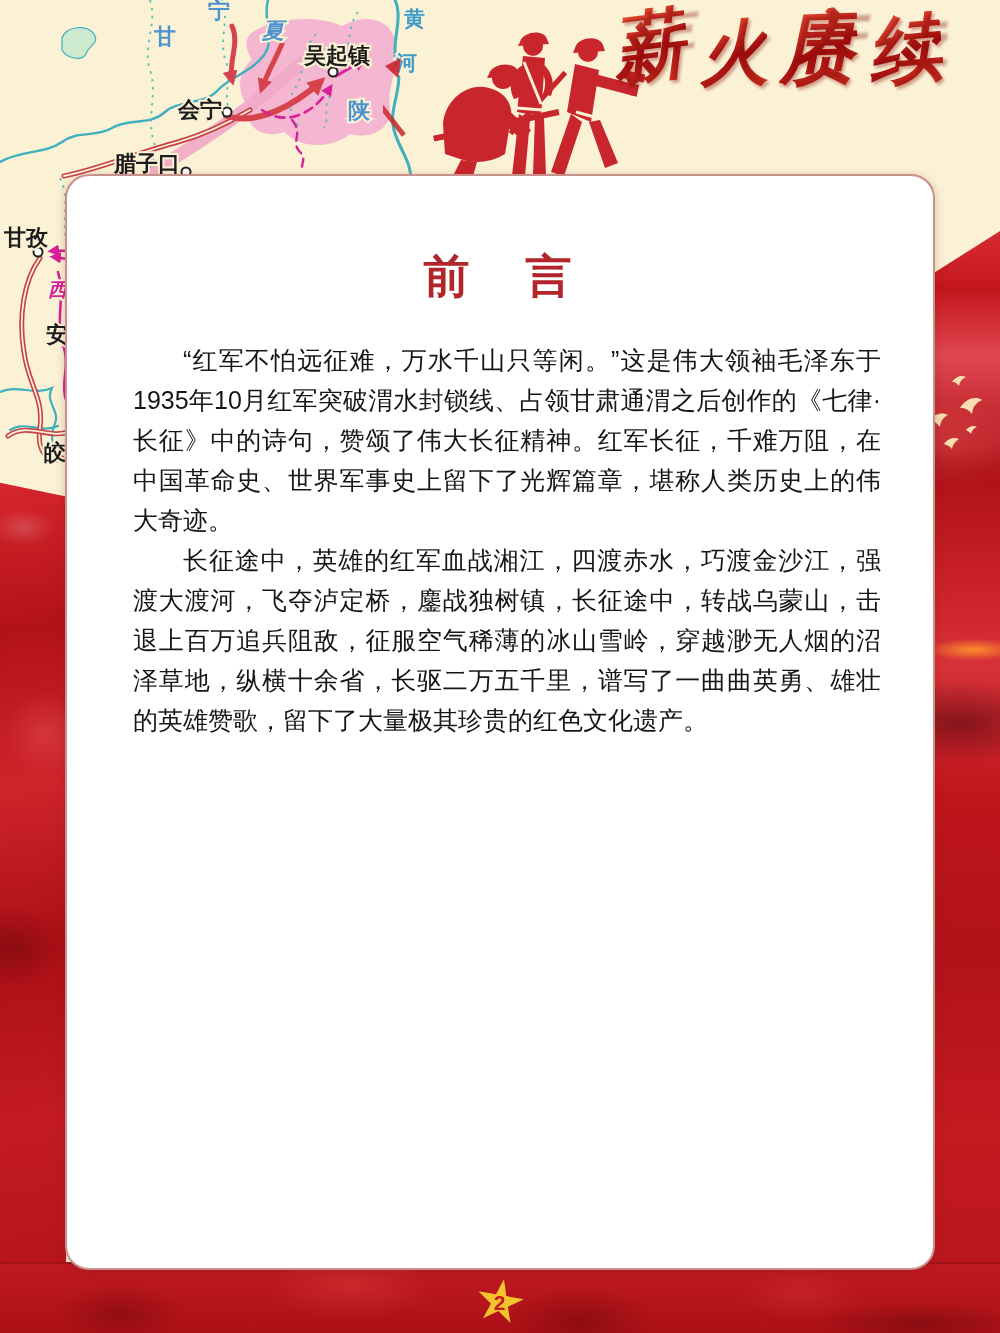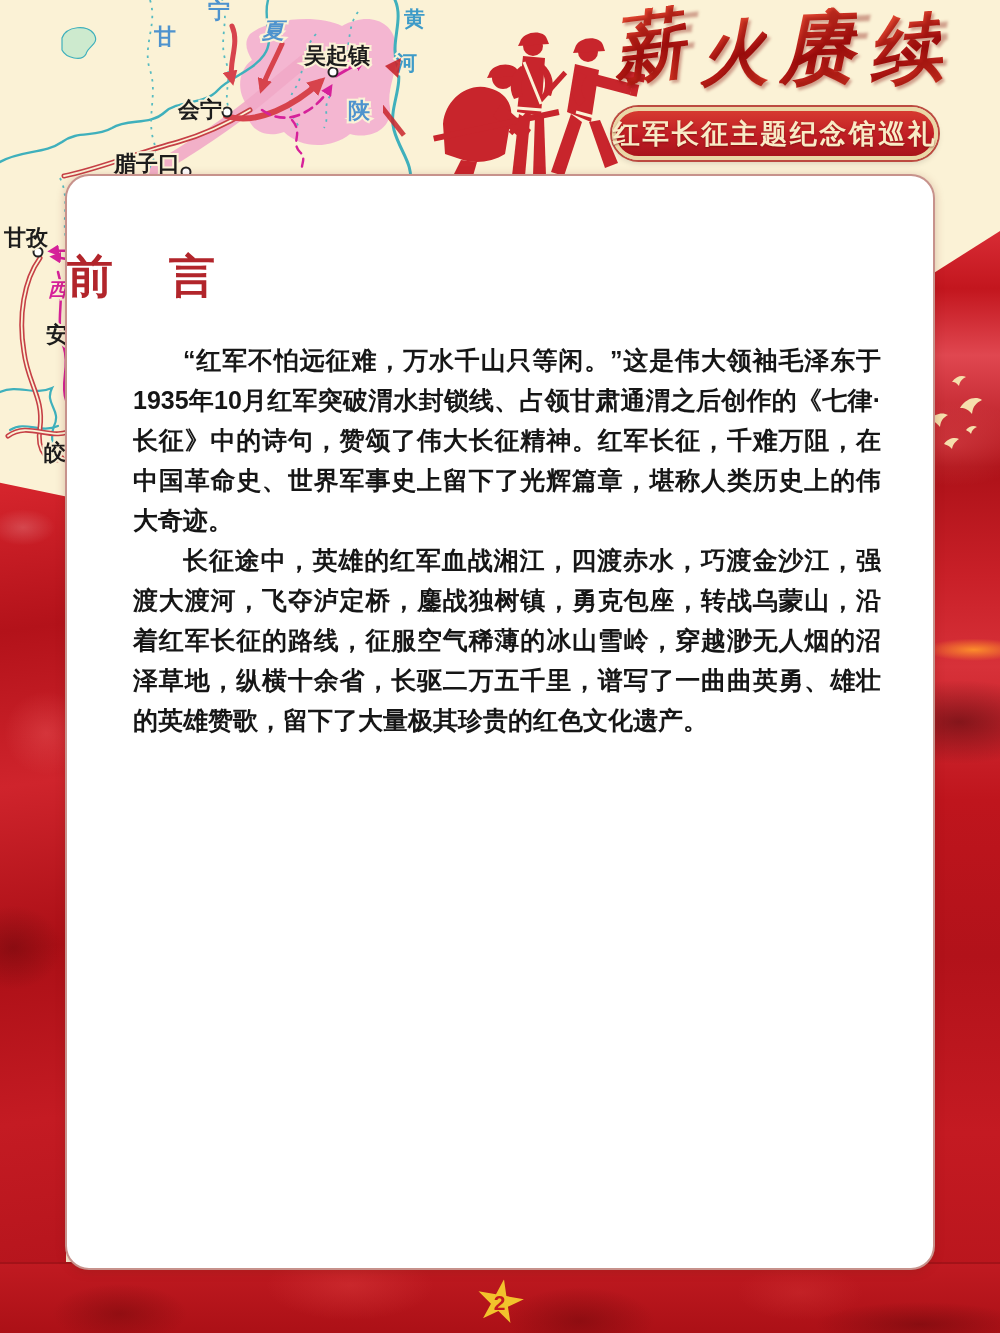--- a/index.html
+++ b/index.html
@@ -77,29 +77,29 @@
   }
   
   .card{
     position:absolute; left:65px; top:174px; width:870px; height:1096px; z-index:5;
     background:#ffffff; border-radius:24px;
     border:2px solid rgba(161,74,63,.6);
     box-shadow:0 2px 10px rgba(120,30,20,.25);
     box-sizing:border-box;
   }
   .card-title{
-    margin:70px 0 0 0; 
+    margin:70px 0 0 0; text-align:center;
     font-size:46px; font-weight:bold; color:#B2252B; letter-spacing:5px;
   }
   .card-body{
     margin:32px 52px 0 66px;
     font-size:25px; line-height:40px; color:#161616;
     text-align:justify;
   }
-  .card-body p{ margin:0; text-indent:2em;font-weight:bold; }
+  .card-body p{ margin:0; text-indent:2em; }
   
   .star{
     position:absolute; left:476px; top:1279px; width:48px; height:46px; z-index:6;
     background:#F2C32C;
     clip-path:polygon(50% 0%,61% 35%,98% 35%,68% 57%,79% 91%,50% 70%,21% 91%,32% 57%,2% 35%,39% 35%);
     transform:rotate(10deg);
     display:flex; align-items:center; justify-content:center;
   }
   .page-num{
     margin-top:2px; transform:rotate(-10deg);
@@ -246,29 +246,26 @@
     </g>
   </svg>
 
   <div class="brand-title">
     <span class="tc tc1">薪</span>
     <span class="tc tc2">火</span>
     <span class="tc tc3">赓</span>
     <span class="tc tc4">续</span>
   </div>
 
-  <div class="banner-pill">
-    <span>红军长征主题纪念馆巡礼</span>
-  </div>
 
   <main class="card">
     <h1 class="card-title">前　言</h1>
     <div class="card-body">
       <p>“红军不怕远征难，万水千山只等闲。”这是伟大领袖毛泽东于1935年10月红军突破渭水封锁线、占领甘肃通渭之后创作的《七律·长征》中的诗句，赞颂了伟大长征精神。红军长征，千难万阻，在中国革命史、世界军事史上留下了光辉篇章，堪称人类历史上的伟大奇迹。</p>
-      <p>长征途中，英雄的红军血战湘江，四渡赤水，巧渡金沙江，强渡大渡河，飞夺泸定桥，鏖战独树镇，勇克包座，转战乌蒙山，沿着红军长征的路线，征服空气稀薄的冰山雪岭，穿越渺无人烟的沼泽草地，纵横十余省，长驱二万五千里，谱写了一曲曲英勇、雄壮的英雄赞歌，留下了大量极其珍贵的红色文化遗产。</p>
+      <p>长征途中，英雄的红军血战湘江，四渡赤水，巧渡金沙江，强渡大渡河，飞夺泸定桥，鏖战独树镇，长征途中，转战乌蒙山，击退上百万追兵阻敌，征服空气稀薄的冰山雪岭，穿越渺无人烟的沼泽草地，纵横十余省，长驱二万五千里，谱写了一曲曲英勇、雄壮的英雄赞歌，留下了大量极其珍贵的红色文化遗产。</p>
     </div>
   </main>
 
   <footer class="footer-band"></footer>
   <div class="star">
     <span class="page-num">2</span>
   </div>
 
 </div>
 

